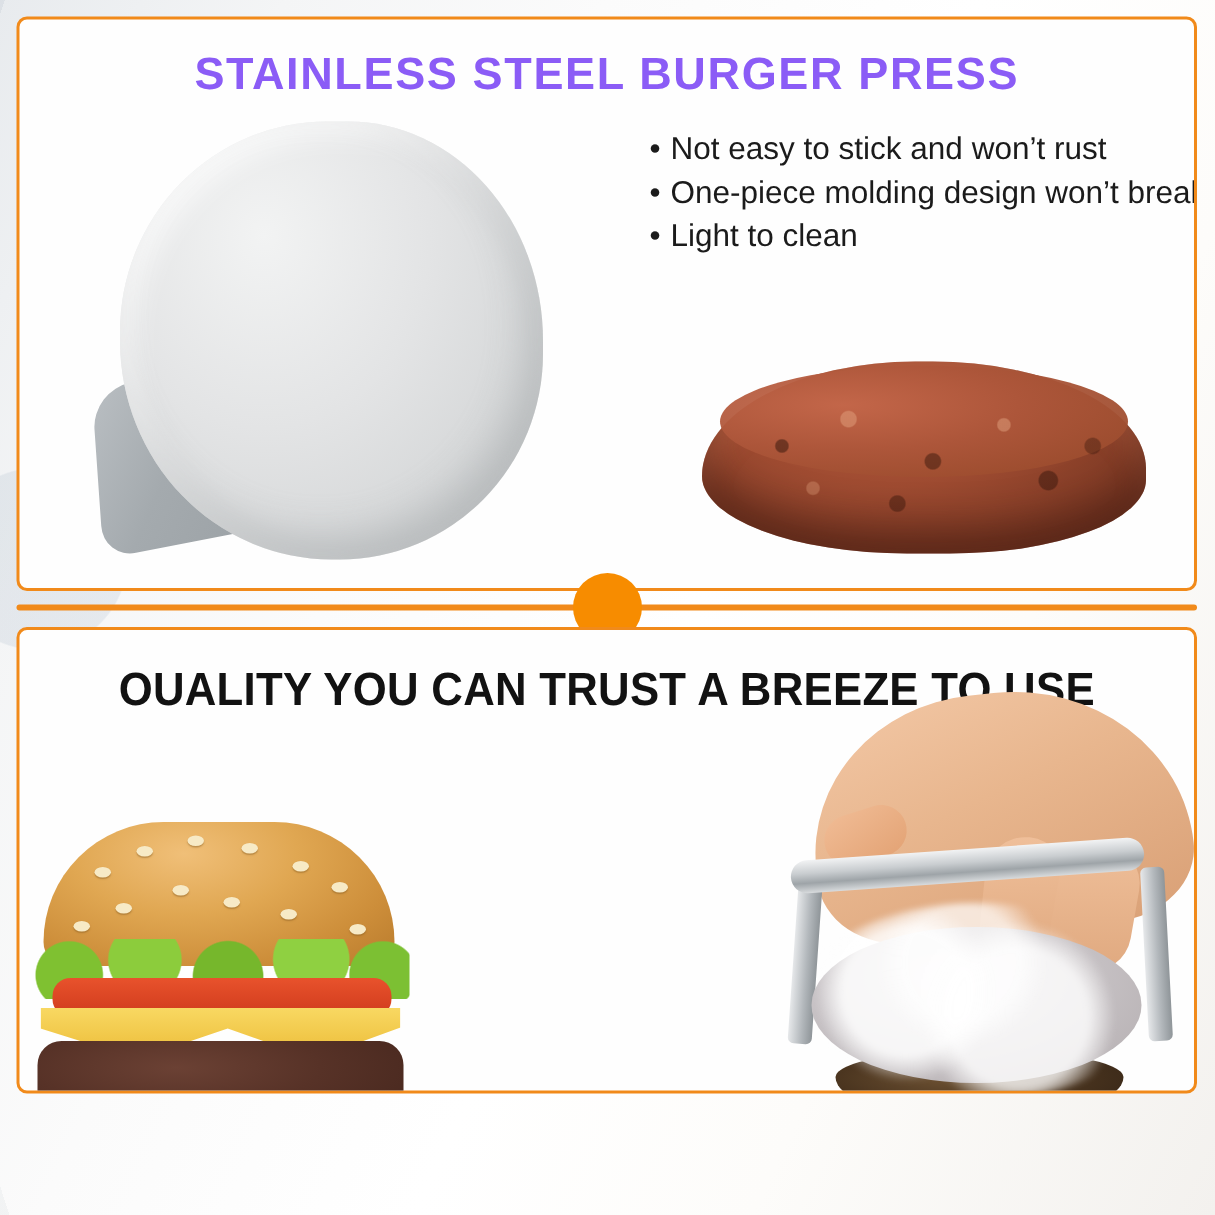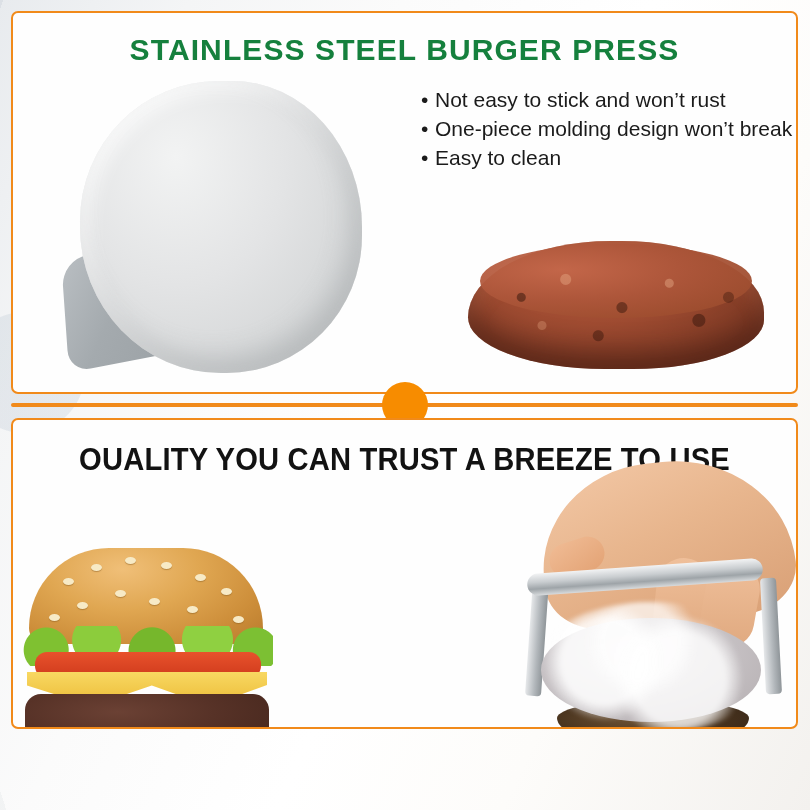--- a/index.html
+++ b/index.html
@@ -71,21 +71,21 @@
 
   
   #title-top {
     position: absolute;
     top: 20px;
     left: 0;
     width: 100%;
     text-align: center;
     font-size: 30px;
     font-weight: bold;
-    color: #15803d;
+    color: #8b5cf6;
     letter-spacing: 1.1px;
     white-space: nowrap;
   }
   #title-bottom {
     position: absolute;
     top: 22px;
     left: 0;
     width: 100%;
     text-align: center;
     font-size: 31px;
@@ -93,21 +93,21 @@
     color: #121212;
     letter-spacing: .2px;
     transform: scaleX(.94);
     white-space: nowrap;
   }
 
   
   #features {
     position: absolute;
     top: 72px;
-    left: 408px;
+    left: 420px;
     margin: 0;
     padding: 0;
     list-style: none;
   }
   #features li {
     font-size: 21px;
     line-height: 29px;
     color: #1b1b1b;
     white-space: nowrap;
   }
@@ -389,21 +389,21 @@
     <div id="title-top">STAINLESS STEEL BURGER PRESS</div>
 
     <div id="press-product">
       <div id="press-handle"></div>
       <div id="press-disc"></div>
     </div>
 
     <ul id="features">
       <li>Not easy to stick and won’t rust</li>
       <li>One-piece molding design won’t break</li>
-      <li>Easy to clean</li>
+      <li>Light to clean</li>
     </ul>
 
     <div id="patty-product">
       <div class="patty-body"></div>
       <div class="patty-top"></div>
       <div class="patty-speckle"></div>
     </div>
   </div>
 
   <div id="divider-bar"></div>

